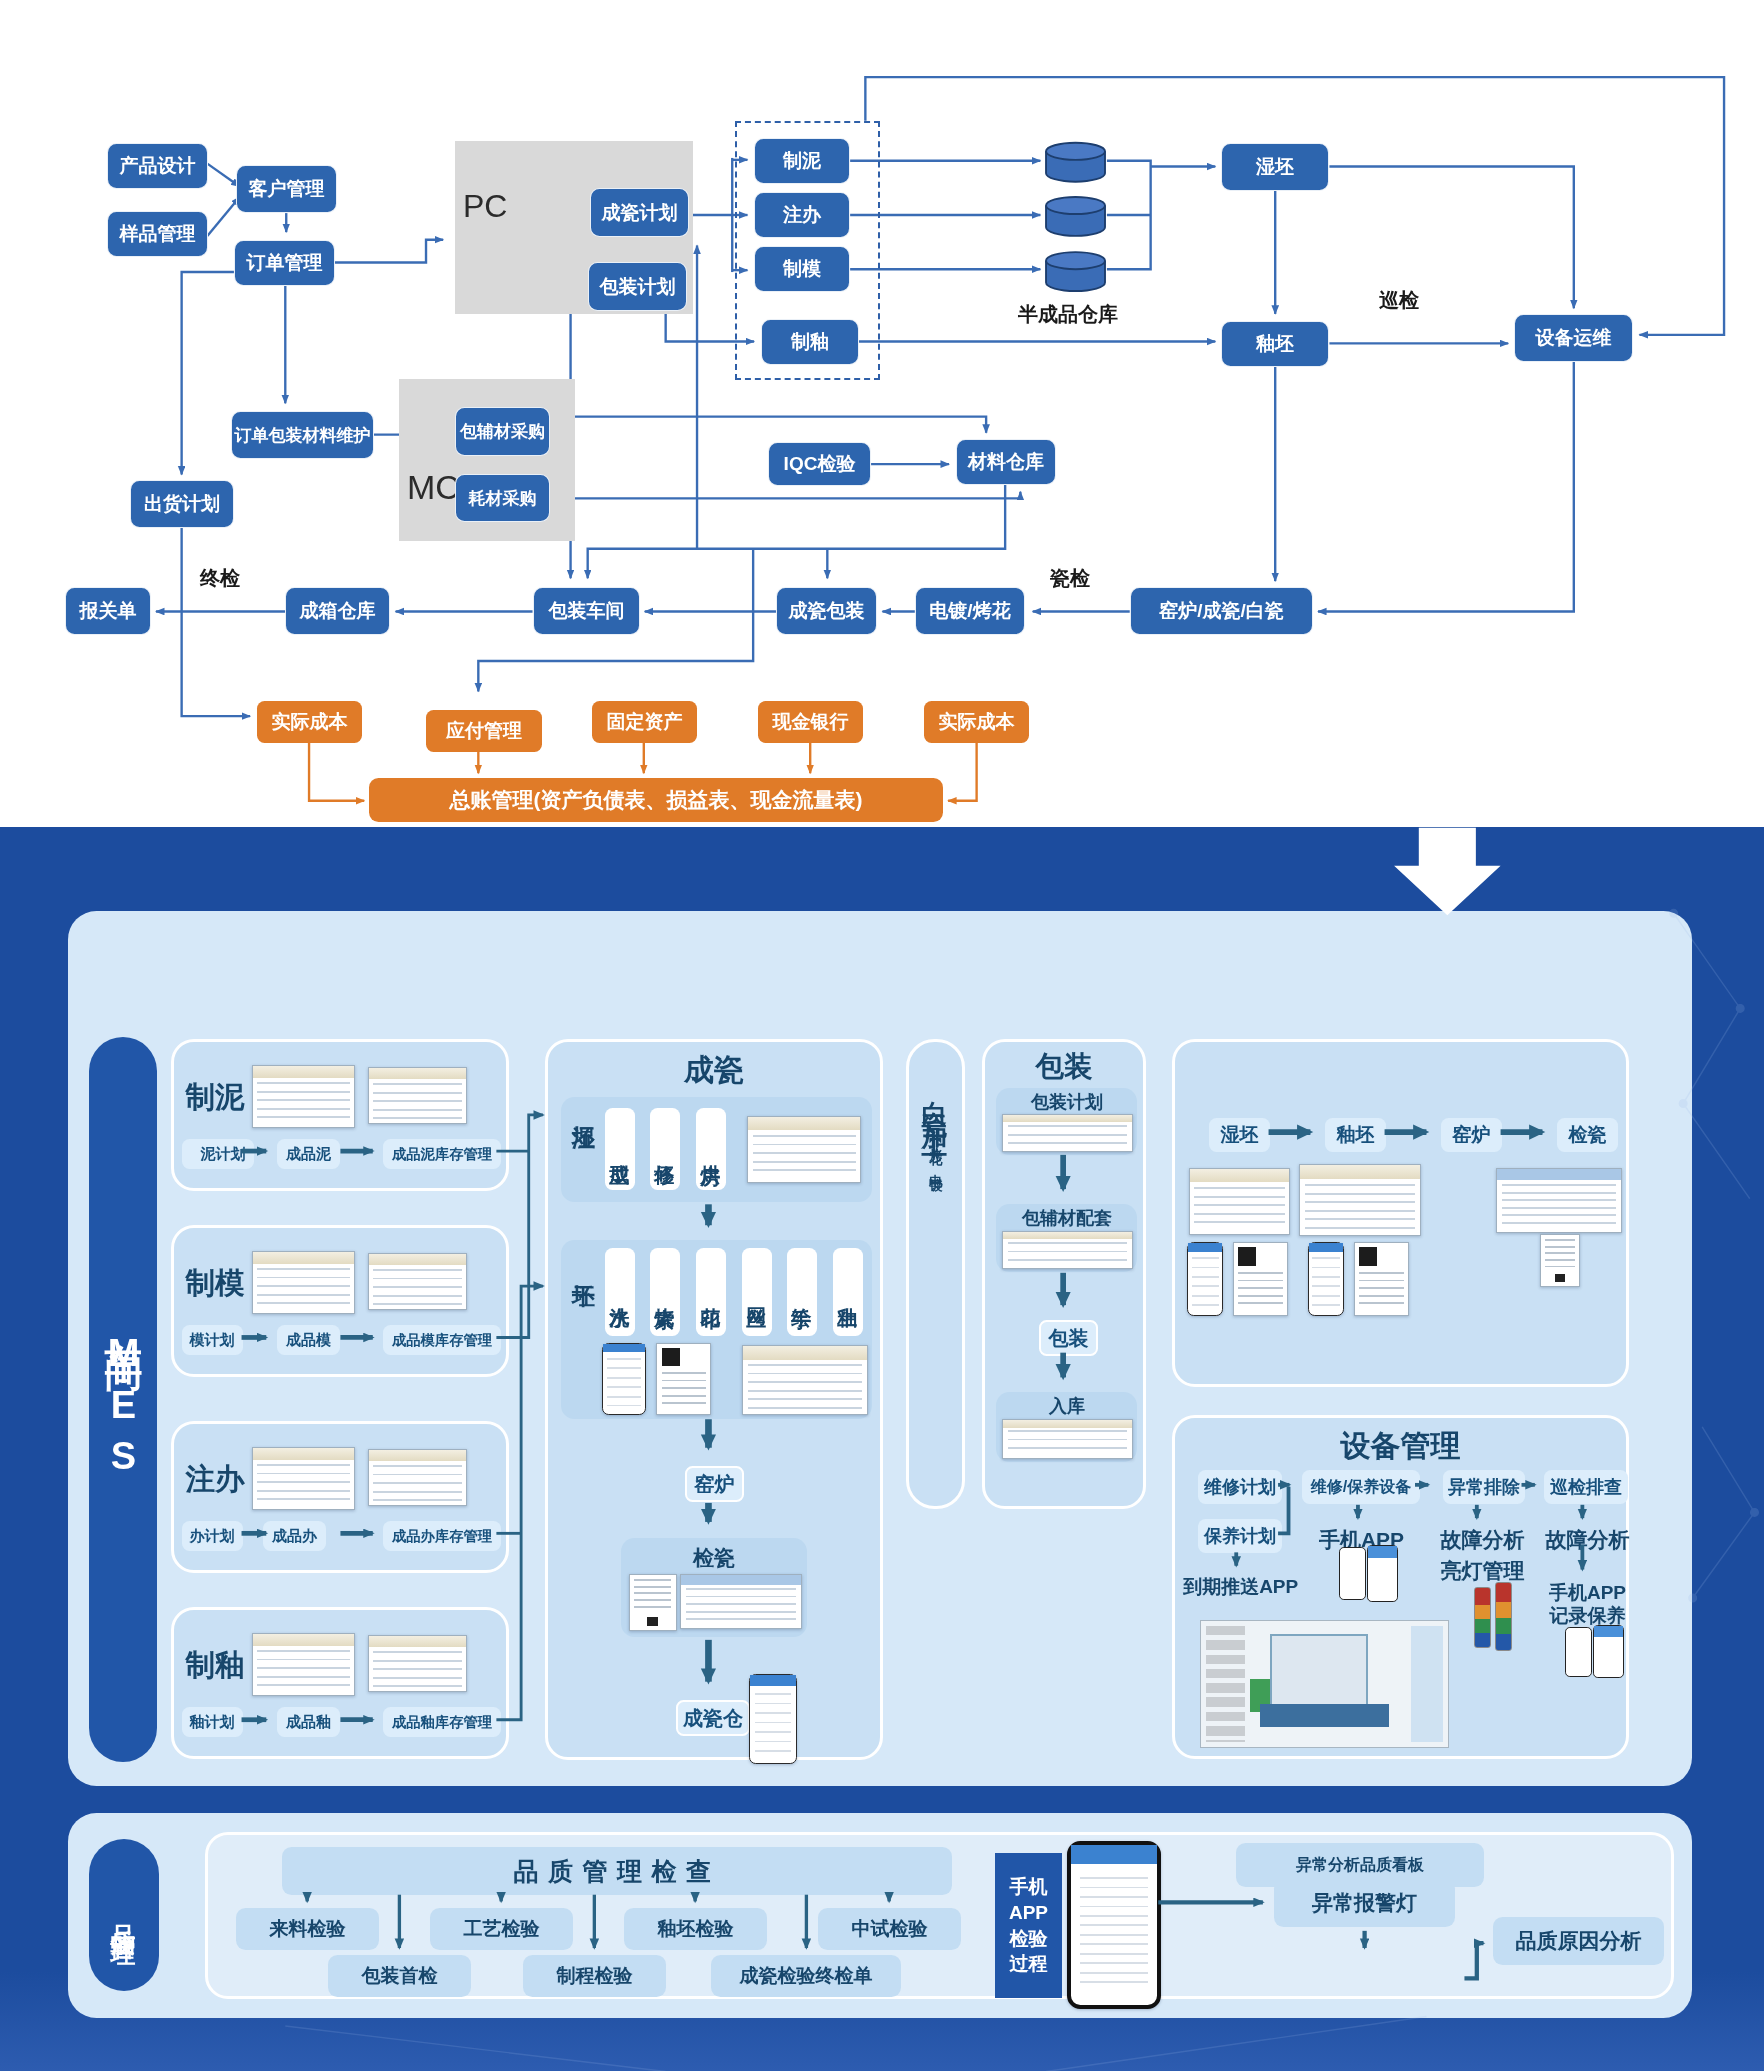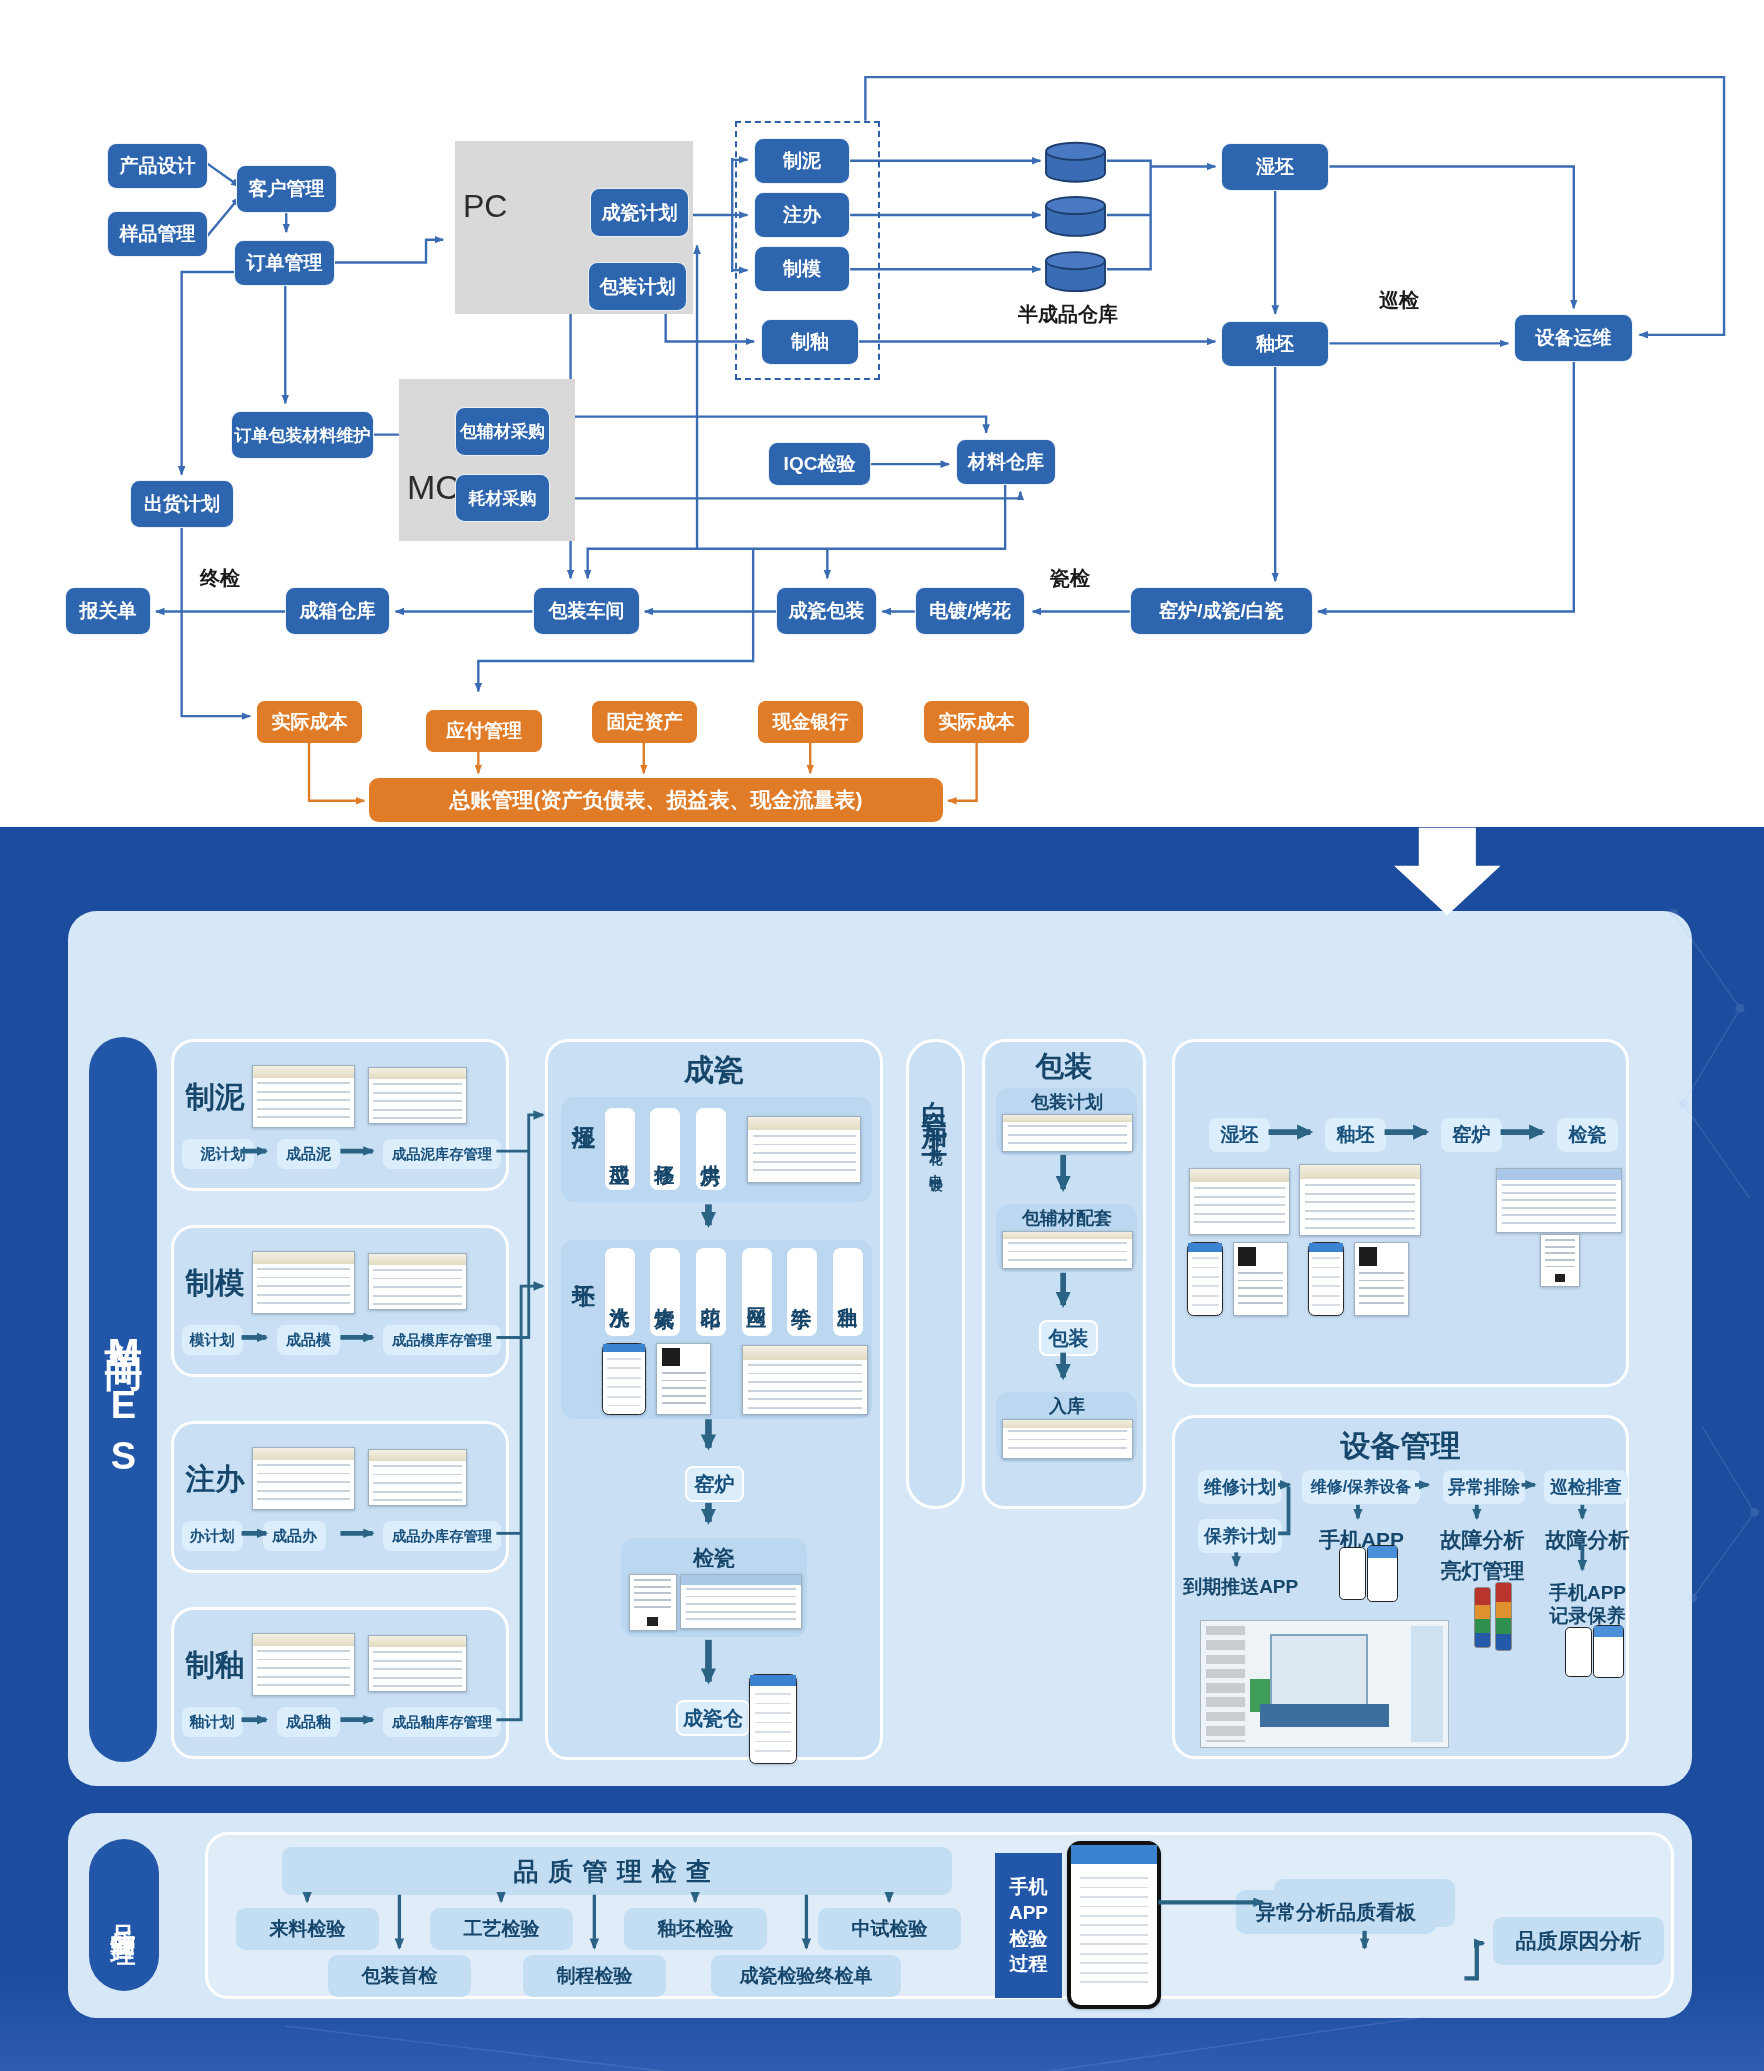--- a/index.html
+++ b/index.html
@@ -343,21 +343,21 @@
   <div class="qbar" style="left:711px;top:1955px;width:190px;height:42px;font-size:19px;">成瓷检验终检单</div>
   <div style="position:absolute;left:995px;top:1853px;width:67px;height:145px;background:#2156a8;color:#fff;
        display:flex;flex-direction:column;align-items:center;justify-content:center;font-weight:bold;font-size:19px;line-height:1.35;">
     <span>手机</span>
     <span>APP</span>
     <span>检验</span>
     <span>过程</span>
   </div>
   <div class="thumb phn" style="left:1067px;top:1841px;width:86px;height:160px;border:4.8px solid #111;border-radius:13.3px;"></div>
   <div class="qbar" style="left:1274px;top:1879px;width:181px;height:48px;font-size:21px;">异常报警灯</div>
-  <div class="qbar" style="left:1236px;top:1890px;width:200px;height:44px;font-size:20px;">异常分析品质看板</div>
+  <div class="qbar" style="left:1236px;top:1843px;width:248px;height:44px;font-size:16px;">异常分析品质看板</div>
   <div class="qbar" style="left:1493px;top:1917px;width:171px;height:48px;font-size:21px;">品质原因分析</div>
 
   <svg class="overlay" width="1764" height="2072" viewBox="0 0 1855 2178">
     <defs>
       <marker id="mt" markerUnits="userSpaceOnUse" markerWidth="20" markerHeight="18" refX="14" refY="8" orient="auto">
           <path d="M0,0 L17,8 L0,16 z" fill="#2a6384"></path>
         </marker>
       <marker id="mtn" markerUnits="userSpaceOnUse" markerWidth="14" markerHeight="12" refX="10" refY="5" orient="auto">
           <path d="M0,0 L12,5 L0,10 z" fill="#2a6384"></path>
         </marker>

